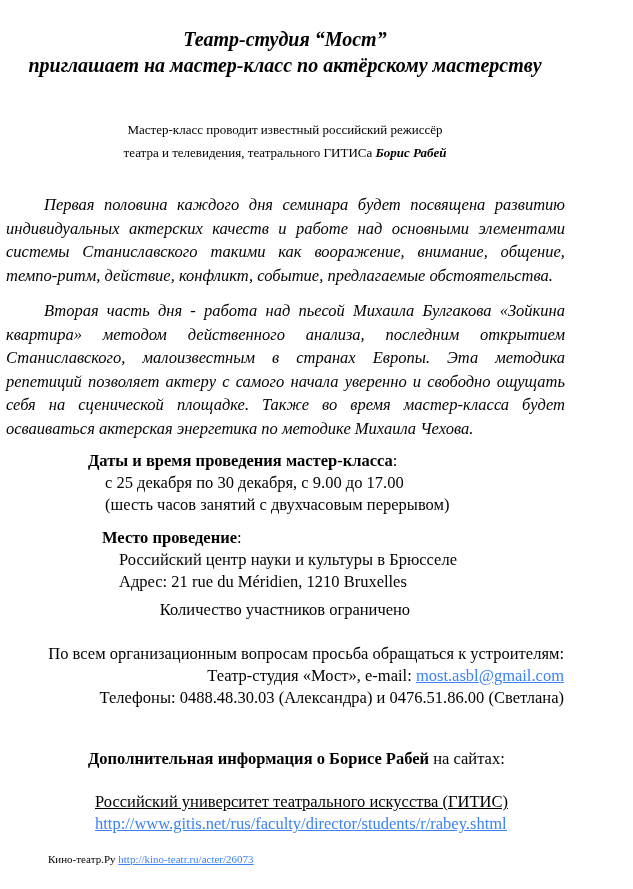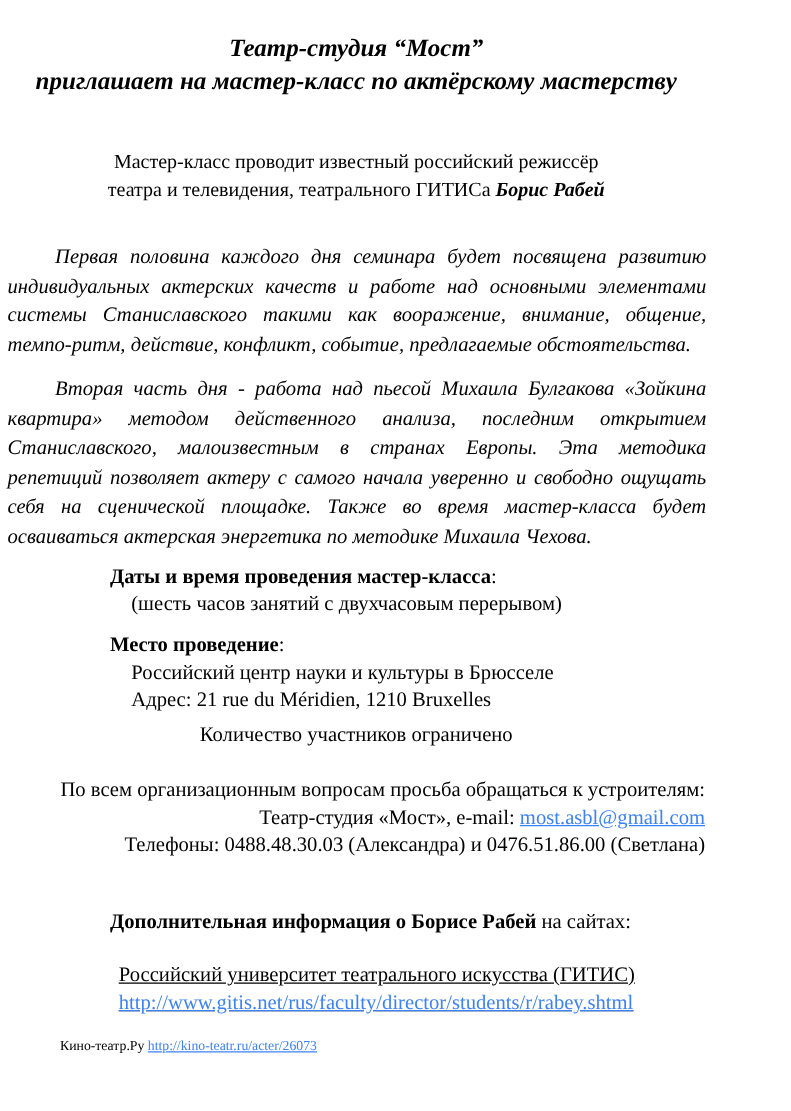--- a/index.html
+++ b/index.html
@@ -16,21 +16,21 @@
   }
   .title {
     font-size: 20px;
     font-weight: bold;
     font-style: italic;
     text-align: center;
     line-height: 26px;
     margin: 0 0 40px 0;
   }
   .subtitle {
-    font-size: 16px;
+    font-size: 13px;
     text-align: center;
     line-height: 23px;
     margin: 0 0 29px 0;
   }
   .bi { font-weight: bold; font-style: italic; }
   .body-par {
     font-size: 16.5px;
     font-style: italic;
     text-align: justify;
     text-indent: 38px;
@@ -39,21 +39,21 @@
   }
   .body-par.second { margin-bottom: 10px; }
   .section {
     font-size: 16.5px;
     line-height: 22px;
     margin: 0 0 11px 0;
   }
   .section-heading { margin-left: 88px; font-family: Liberation Serif, serif; }
   .section-heading b { font-weight: bold; }
   .section-line { margin-left: 105px; }
-  .section.venue { margin-bottom: 6px; }
+  .section.venue { margin-bottom: 6px; padding-left: 14px; }
   .notice {
     font-size: 16.5px;
     text-align: center;
     line-height: 22px;
     margin: 0 0 22px 0;
   }
   .contacts {
     font-size: 16.5px;
     line-height: 22px;
     margin: 0 6px 39px 26px;
@@ -97,20 +97,21 @@
     <span>Мастер-класс проводит известный российский режиссёр</span><br>
     <span>театра и телевидения, театрального ГИТИСа </span><span class="bi">Борис Рабей</span>
   </div>
 
   <p class="body-par">Первая половина каждого дня семинара будет посвящена развитию индивидуальных актерских качеств и работе над основными элементами системы Станиславского такими как вооражение, внимание, общение, темпо-ритм, действие, конфликт, событие, предлагаемые обстоятельства.</p>
 
   <p class="body-par second">Вторая часть дня - работа над пьесой Михаила Булгакова «Зойкина квартира» методом действенного анализа, последним открытием Станиславского, малоизвестным в странах Европы. Эта методика репетиций позволяет актеру с самого начала уверенно и свободно ощущать себя на сценической площадке. Также во время мастер-класса будет осваиваться актерская энергетика по методике Михаила Чехова.</p>
 
   <div class="section dates">
     <div class="section-heading"><b>Даты и время проведения мастер-класса</b><span>:</span></div>
+    <div class="section-line">с 25 декабря по 30 декабря, с 9.00 до 17.00</div>
     <div class="section-line">(шесть часов занятий с двухчасовым перерывом)</div>
   </div>
 
   <div class="section venue">
     <div class="section-heading"><b>Место проведение</b><span>:</span></div>
     <div class="section-line">Российский центр науки и культуры в Брюсселе</div>
     <div class="section-line">Адрес: 21 rue du Méridien, 1210 Bruxelles</div>
   </div>
 
   <div class="notice">Количество участников ограничено</div>

